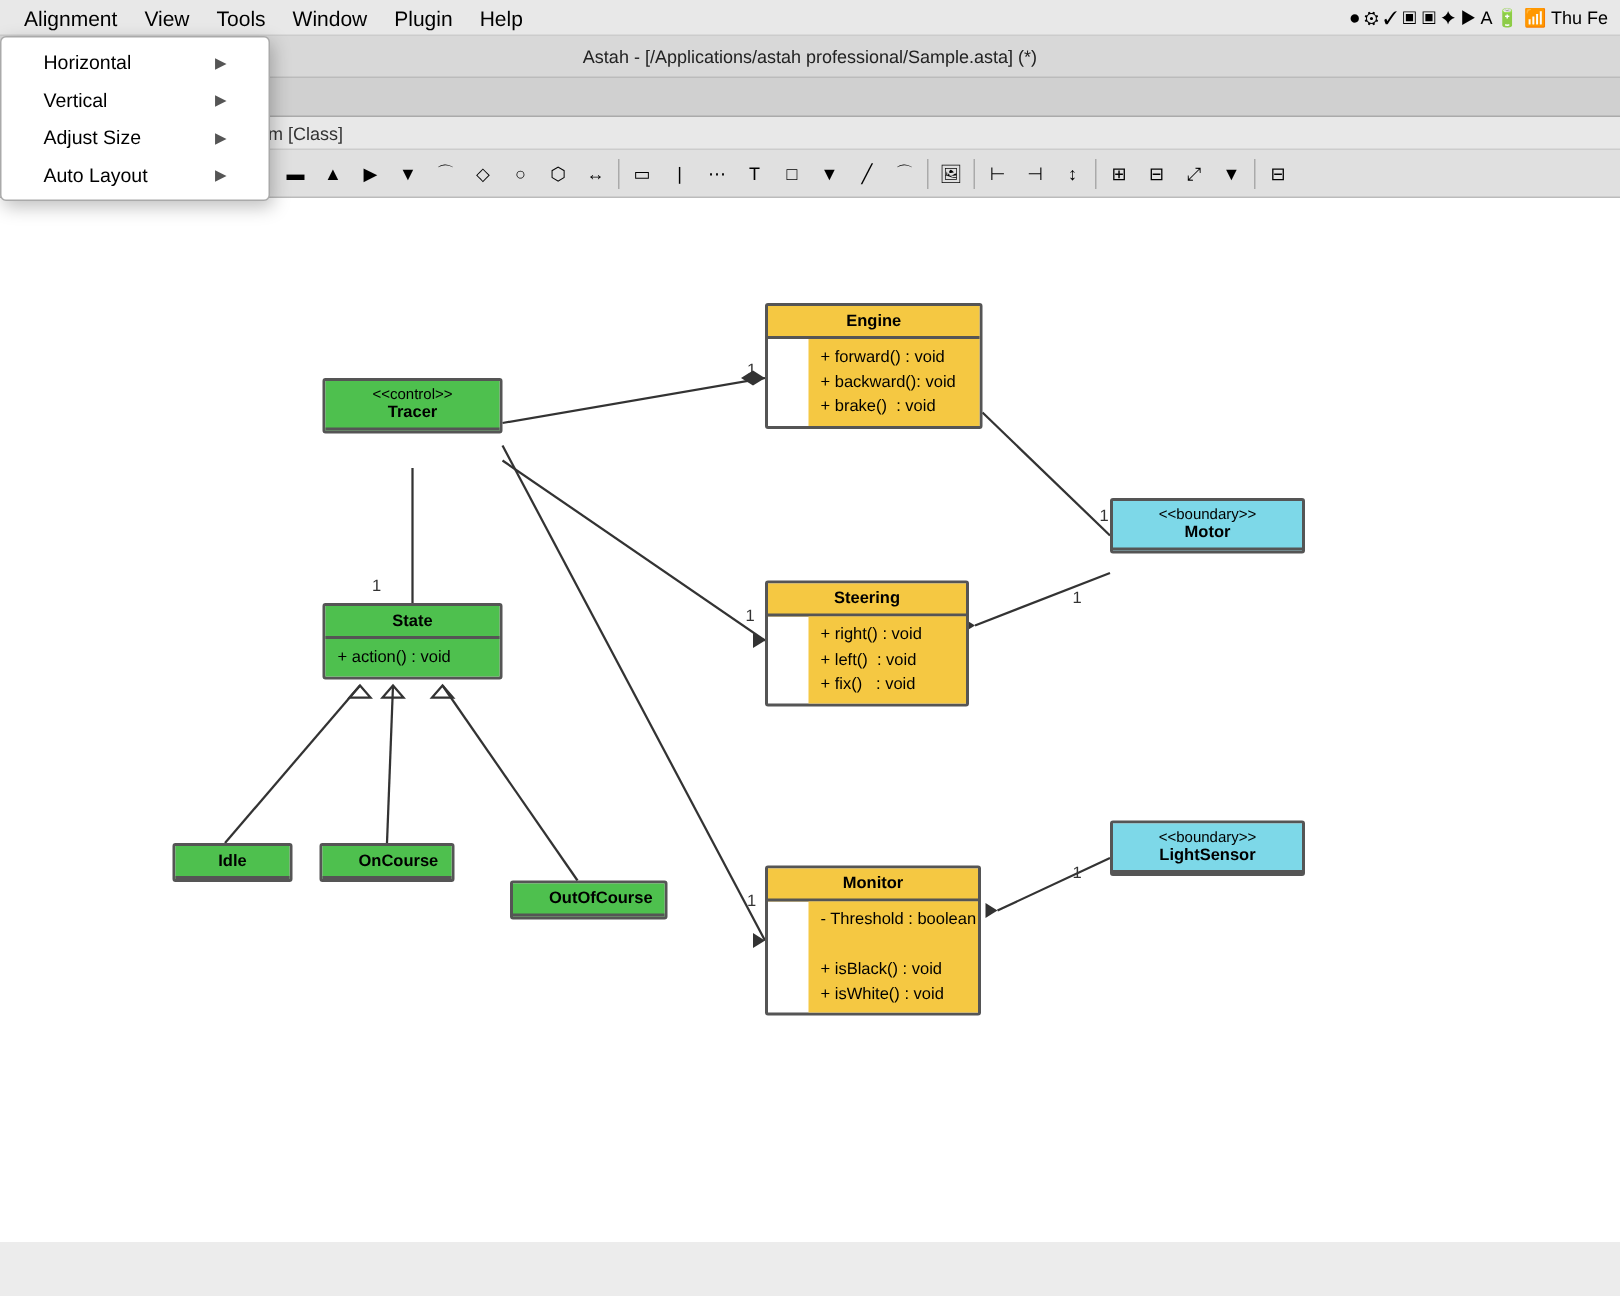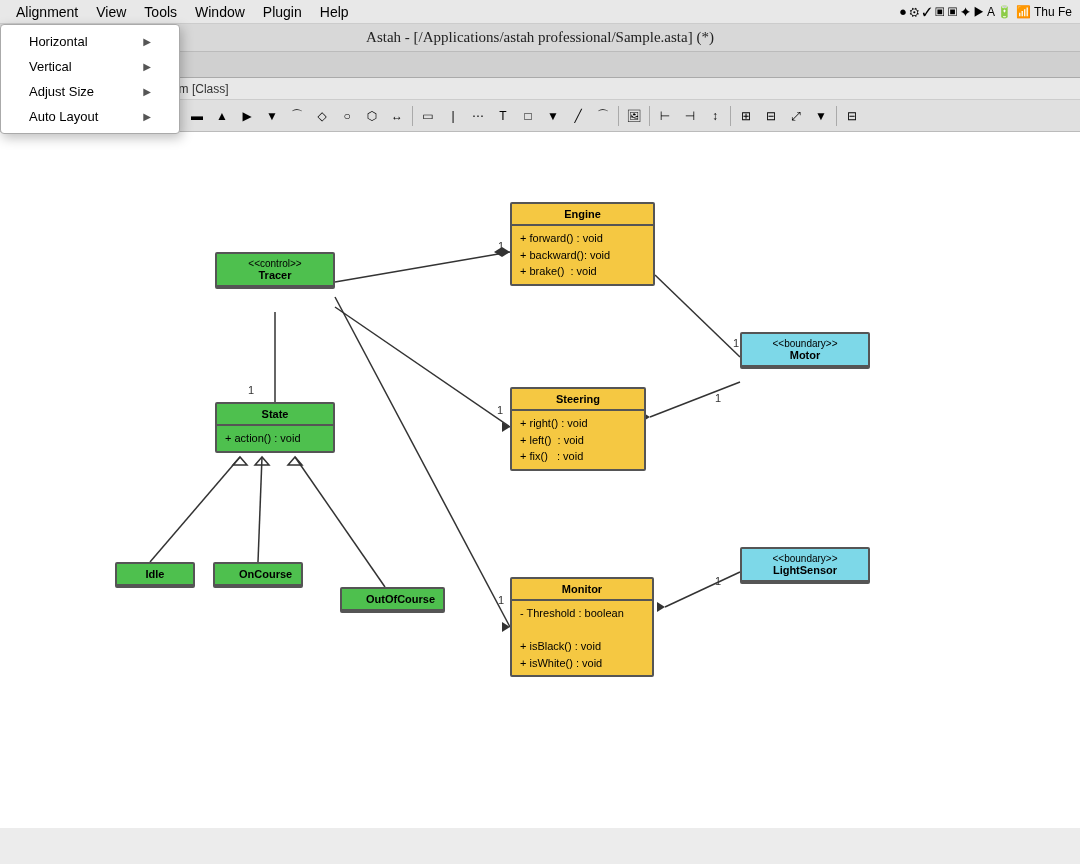--- a/index.html
+++ b/index.html
@@ -39,24 +39,23 @@
       font-size: 12px;
     }
 
     
     #titlebar {
       height: 28px;
       background: #d8d8d8;
       display: flex;
       align-items: center;
       justify-content: center;
-      font-size: 15px;
+      font-size: 12px;
       color: #222;
       border-bottom: 1px solid #bbb;
-      font-family: Liberation Serif, serif;
     }
     .tool-btn {
       width: 24px;
       height: 24px;
       display: flex;
       align-items: center;
       justify-content: center;
       font-size: 12px;
       cursor: pointer;
       border: 1px solid transparent;
@@ -187,21 +186,21 @@
       line-height: 1.5;
       white-space: nowrap;
     }
 
     
     .green-header { background: #4ec04e; }
     .green-body { background: #4ec04e; }
 
     
     .yellow-header { background: #f5c842; }
-    .yellow-body { background: #f5c842; }
+    .yellow-body { background: #f5c842; margin-left: 27px; }
 
     
     .cyan-header { background: #7dd8e8; }
 
     
     #svg-canvas {
       position: absolute;
       top: 0;
       left: 0;
       width: 100%;

